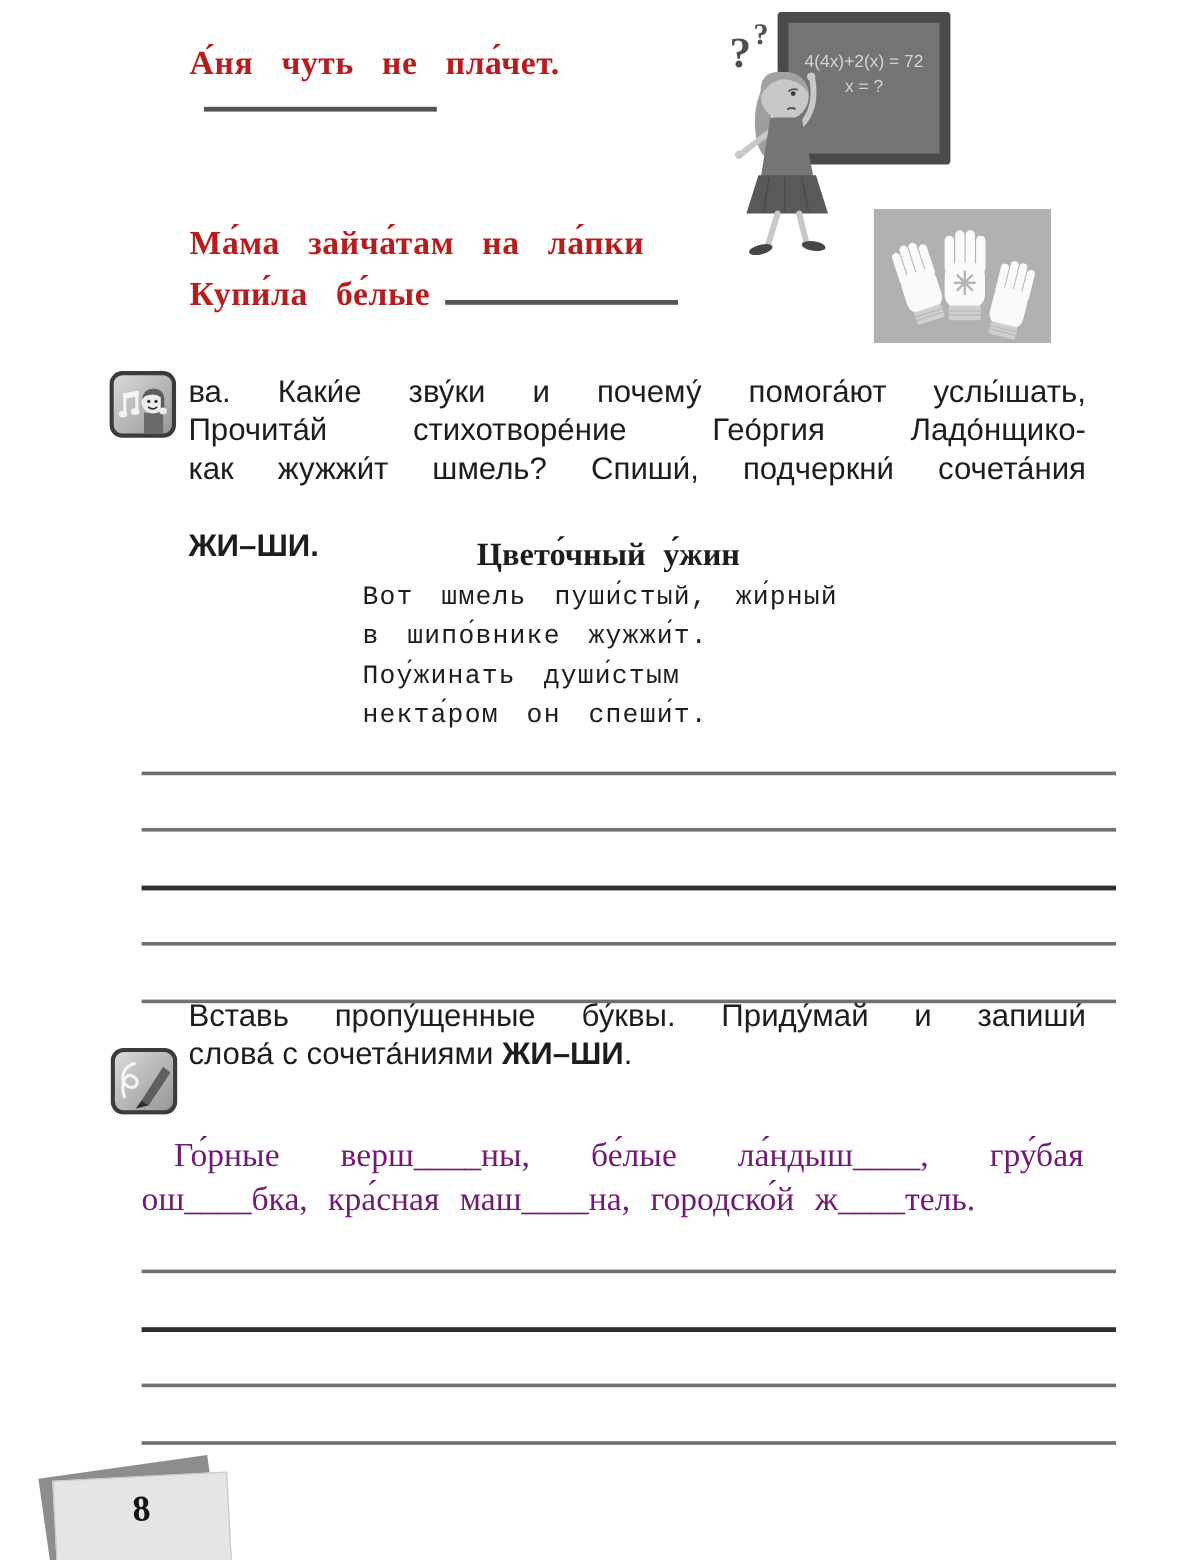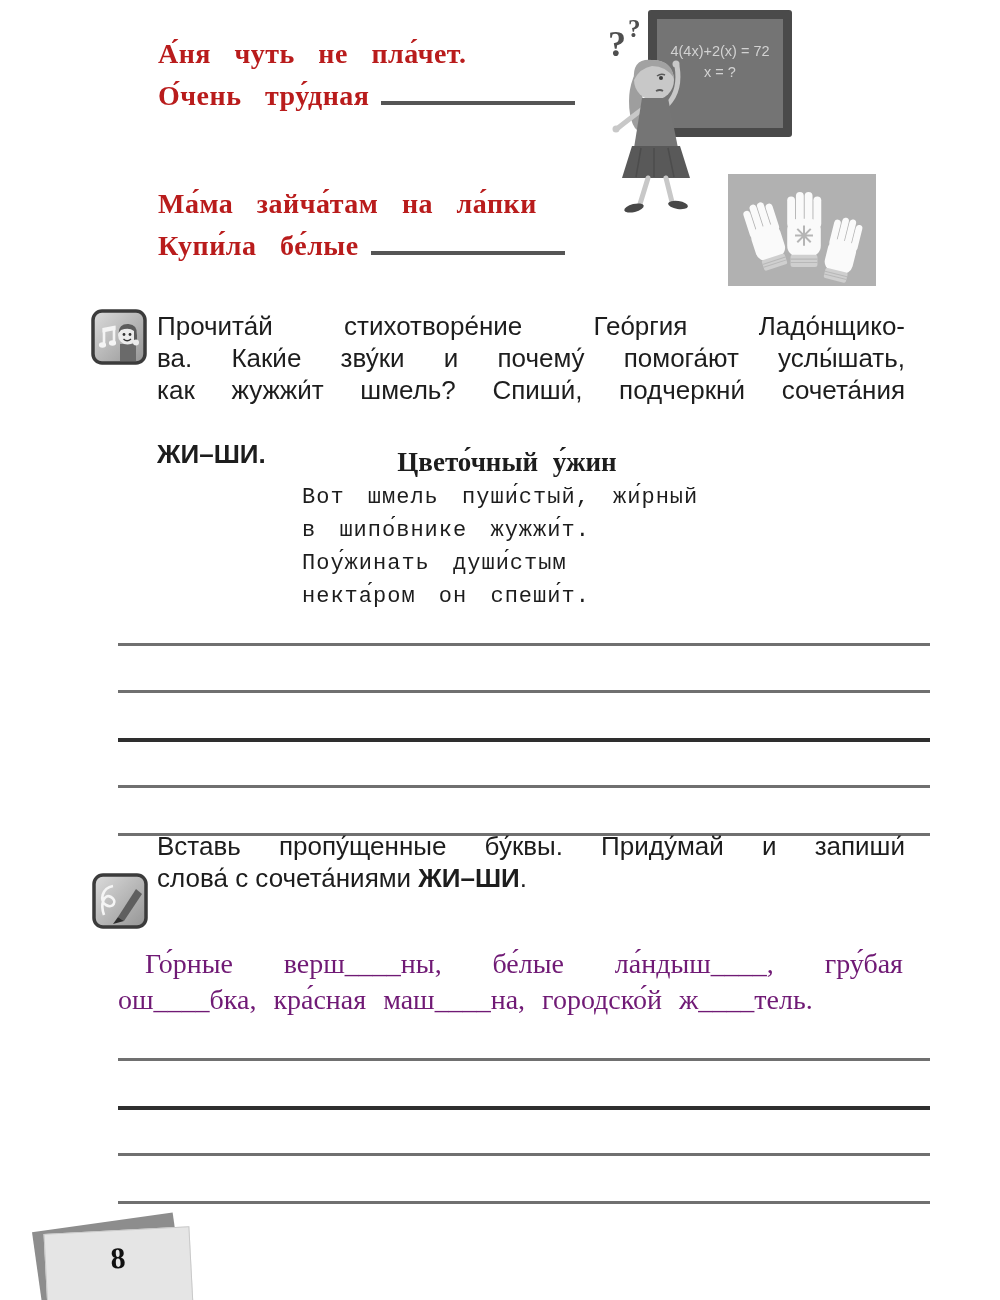--- a/index.html
+++ b/index.html
@@ -93,21 +93,21 @@
     font-family:"Liberation Serif","DejaVu Serif",serif;
     font-weight:bold;font-size:30px;color:#111111;
     text-align:center;padding-top:10px;
   }
 </style>
 </head>
 <body>
 
 <div class="abs stanza-line" style="left:158px;top:38px;">А́ня чуть не пла́чет.</div>
 <div class="abs" style="left:158px;top:80px;">
-  <span class="stanza-line">О́чень тру́дная</span><span class="answer-blank"></span>
+  <span class="answer-blank"></span>
 </div>
 
 <div class="abs stanza-line" style="left:158px;top:188px;">Ма́ма зайча́там на ла́пки</div>
 <div class="abs" style="left:158px;top:230px;">
   <span class="stanza-line">Купи́ла бе́лые</span><span class="answer-blank"></span>
 </div>
 
 <svg class="abs" style="left:586px;top:6px;" width="215" height="212" viewBox="0 0 215 212">
 
   <g>
@@ -183,22 +183,22 @@
     <circle cx="36.5" cy="26" r="9.5" fill="#ececec"></circle>
     <path d="M27.5 24 Q28 14.5 37.5 15 Q46.5 15.5 46 26 L46 33 L43 33 L43 22 Q38 18 30 21 Z" fill="#5c5c5c"></path>
     <circle cx="33" cy="25.5" r="1.4" fill="#333"></circle>
     <circle cx="39" cy="25.5" r="1.4" fill="#333"></circle>
     <path d="M32.5 30 Q36 33.5 40 30" stroke="#333" stroke-width="1.4" fill="none"></path>
     <circle cx="45" cy="33.5" r="3" fill="#ececec"></circle>
   </g>
 </svg>
 
 <div class="abs task-text" style="left:157px;top:310px;">
+  <div class="tline">ва. Каки́е зву́ки и почему́ помога́ют услы́шать,</div>
   <div class="tline">Прочита́й стихотворе́ние Гео́ргия Ладо́нщико-</div>
-  <div class="tline">ва. Каки́е зву́ки и почему́ помога́ют услы́шать,</div>
   <div class="tline">как жужжи́т шмель? Спиши́, подчеркни́ сочета́ния</div>
   <div class="tline left bold">ЖИ–ШИ.</div>
 </div>
 
 <div class="abs poem-title" style="left:302px;top:447px;">Цвето́чный у́жин</div>
 <div class="abs" style="left:302px;top:481px;">
   <div class="poem-line">Вот шмель пуши́стый, жи́рный</div>
   <div class="poem-line">в шипо́внике жужжи́т.</div>
   <div class="poem-line">Поу́жинать души́стым</div>
   <div class="poem-line">некта́ром он спеши́т.</div>

